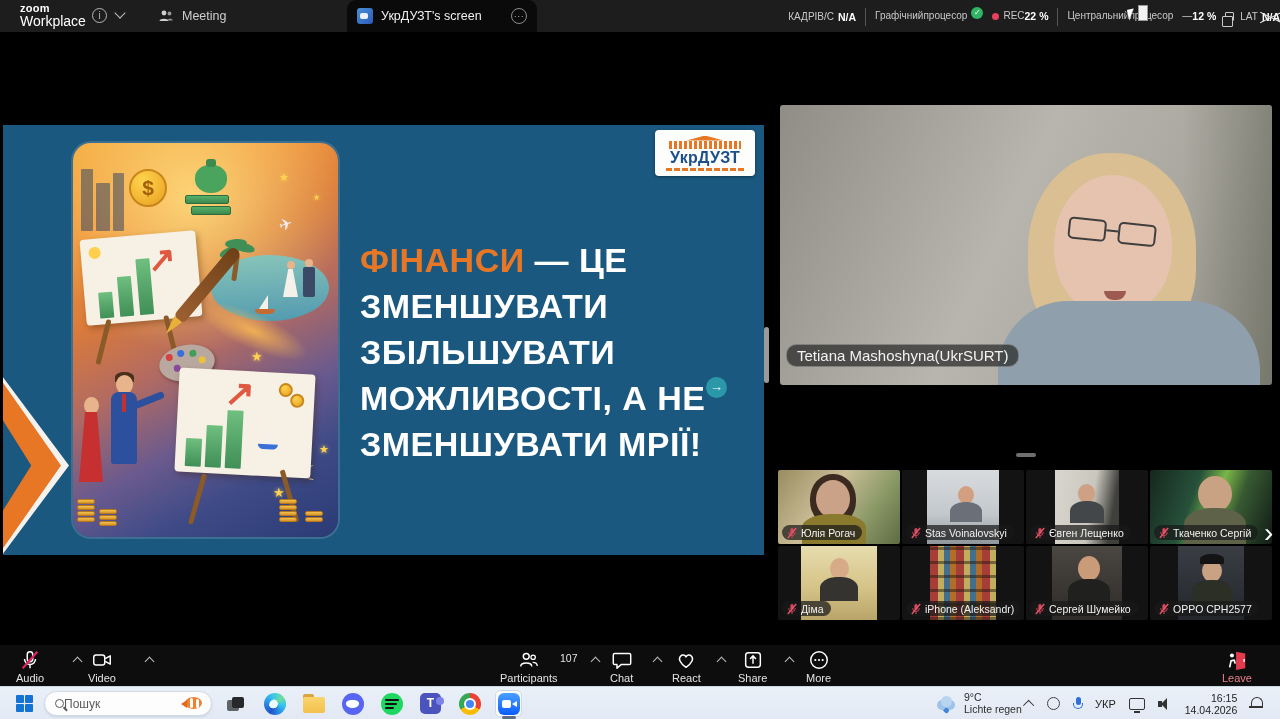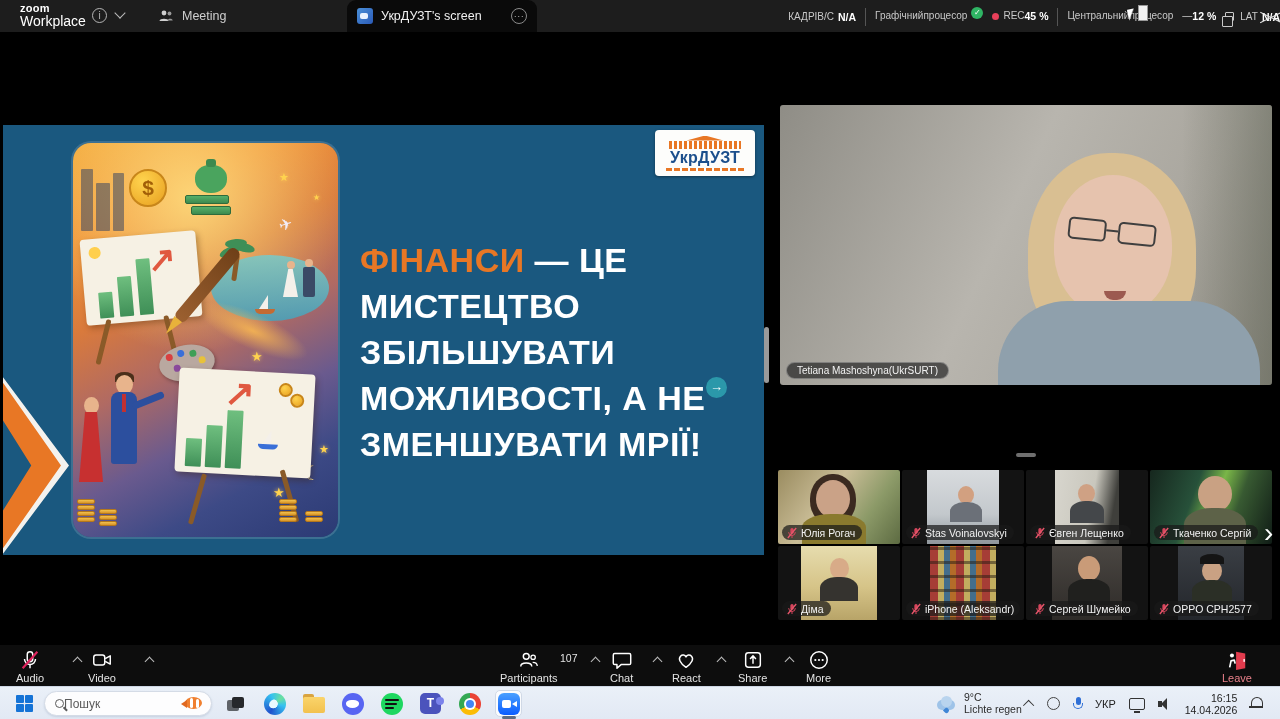--- a/index.html
+++ b/index.html
@@ -113,21 +113,21 @@
   .speaker { position:absolute; left:2px; top:73px; width:492px; height:280px; border-radius:3px; overflow:hidden; background:linear-gradient(115deg,#8f8d86 0%,#b8b5ae 45%,#a9a69e 75%,#8f8d84 100%); }
   .sp-shadow { position:absolute; right:0; top:0; width:90px; height:100%; background:linear-gradient(90deg,transparent,rgba(90,95,80,.45)); }
   .sp-hair { position:absolute; left:248px; top:48px; width:168px; height:200px; background:#d9bf92; border-radius:48% 48% 42% 42%; }
   .sp-face { position:absolute; left:274px; top:70px; width:118px; height:140px; background:#e6c3ae; border-radius:50% 50% 46% 46%; }
   .sp-glasses { position:absolute; left:288px; top:116px; width:92px; height:24px; transform:rotate(6deg); }
   .sp-glasses i { position:absolute; width:38px; height:22px; border:2px solid #3f3f3f; border-radius:5px; }
   .sp-glasses i:nth-child(2) { left:50px; }
   .sp-glasses::after { content:""; position:absolute; left:38px; top:9px; width:12px; height:2px; background:#3f3f3f; }
   .sp-mouth { position:absolute; left:324px; top:186px; width:22px; height:9px; background:#9c5a50; border-radius:0 0 10px 10px; }
   .sp-body { position:absolute; left:218px; bottom:-8px; width:262px; height:92px; background:#8fa0ac; border-radius:70px 70px 0 0; }
-  .name-pill { position:absolute; left:6px; bottom:6px; background:rgba(35,35,35,.7); border:1px solid rgba(255,255,255,.3); border-radius:10px; padding:2px 10px; color:#f2f2f2; font-size:10px; white-space:nowrap; }
+  .name-pill { position:absolute; left:6px; bottom:18px; background:rgba(35,35,35,.7); border:1px solid rgba(255,255,255,.3); border-radius:10px; padding:2px 10px; color:#f2f2f2; font-size:15px; white-space:nowrap; }
 
   .resize-handle { position:absolute; left:238px; top:421px; width:20px; height:4px; background:#6f6f6f; border-radius:2px; }
 
   .pgrid { position:absolute; left:0; top:438px; width:496px; height:150px; display:grid; grid-template-columns:repeat(4,122px); grid-template-rows:74px 74px; gap:2px; }
   .tile { position:relative; background:#131313; border-radius:2px; overflow:hidden; }
   .tile .strip { position:absolute; top:0; bottom:0; left:50%; transform:translateX(-50%); }
   .ph { position:absolute; }
   .ph .hd { position:absolute; border-radius:50%; background:#d9a98c; }
   .ph .bd { position:absolute; border-radius:45% 45% 0 0; }
   .tlabel { position:absolute; left:4px; bottom:4px; display:flex; align-items:center; gap:4px; background:rgba(25,25,25,.72); border-radius:8px; padding:1.5px 7px 1.5px 5px; color:#f2f2f2; font-size:10.5px; white-space:nowrap; max-width:114px; overflow:hidden; }
@@ -274,21 +274,21 @@
           <span>Графічний</span>
           <span>процесор</span>
         </div>
         <span class="gb-check">✓</span>
       </div>
       <div class="gb-col center">
         <span class="gb-row">
             <i class="gb-dot"></i>
             <span>REC</span>
           </span>
-        <span class="gb-val">45 %</span>
+        <span class="gb-val">22 %</span>
       </div>
       <div class="gb-div"></div>
       <div class="gb-col">
         <span>Центральний</span>
         <span>процесор</span>
       </div>
       <div class="gb-col center">
         <span>—</span>
         <span class="gb-val">12 %</span>
       </div>
@@ -412,21 +412,21 @@
         <div class="bldg">
             <span class="roof"></span>
             <span class="cols"></span>
           </div>
         <div class="txt">УкрДУЗТ</div>
         <div class="sub"></div>
       </div>
 
       <div class="slide-title">
         <span class="hl">ФІНАНСИ</span><span> — ЦЕ</span><br>
-        <span>МИСТЕЦТВО</span><br>
+        <span>ЗМЕНШУВАТИ</span><br>
         <span>ЗБІЛЬШУВАТИ</span><br>
         <span>МОЖЛИВОСТІ, А НЕ</span><br>
         <span>ЗМЕНШУВАТИ МРІЇ!</span>
       </div>
 
       <div class="chev-white"></div>
       <div class="chev-orange"></div>
       <div class="annot-badge">→</div>
     </div>
 

